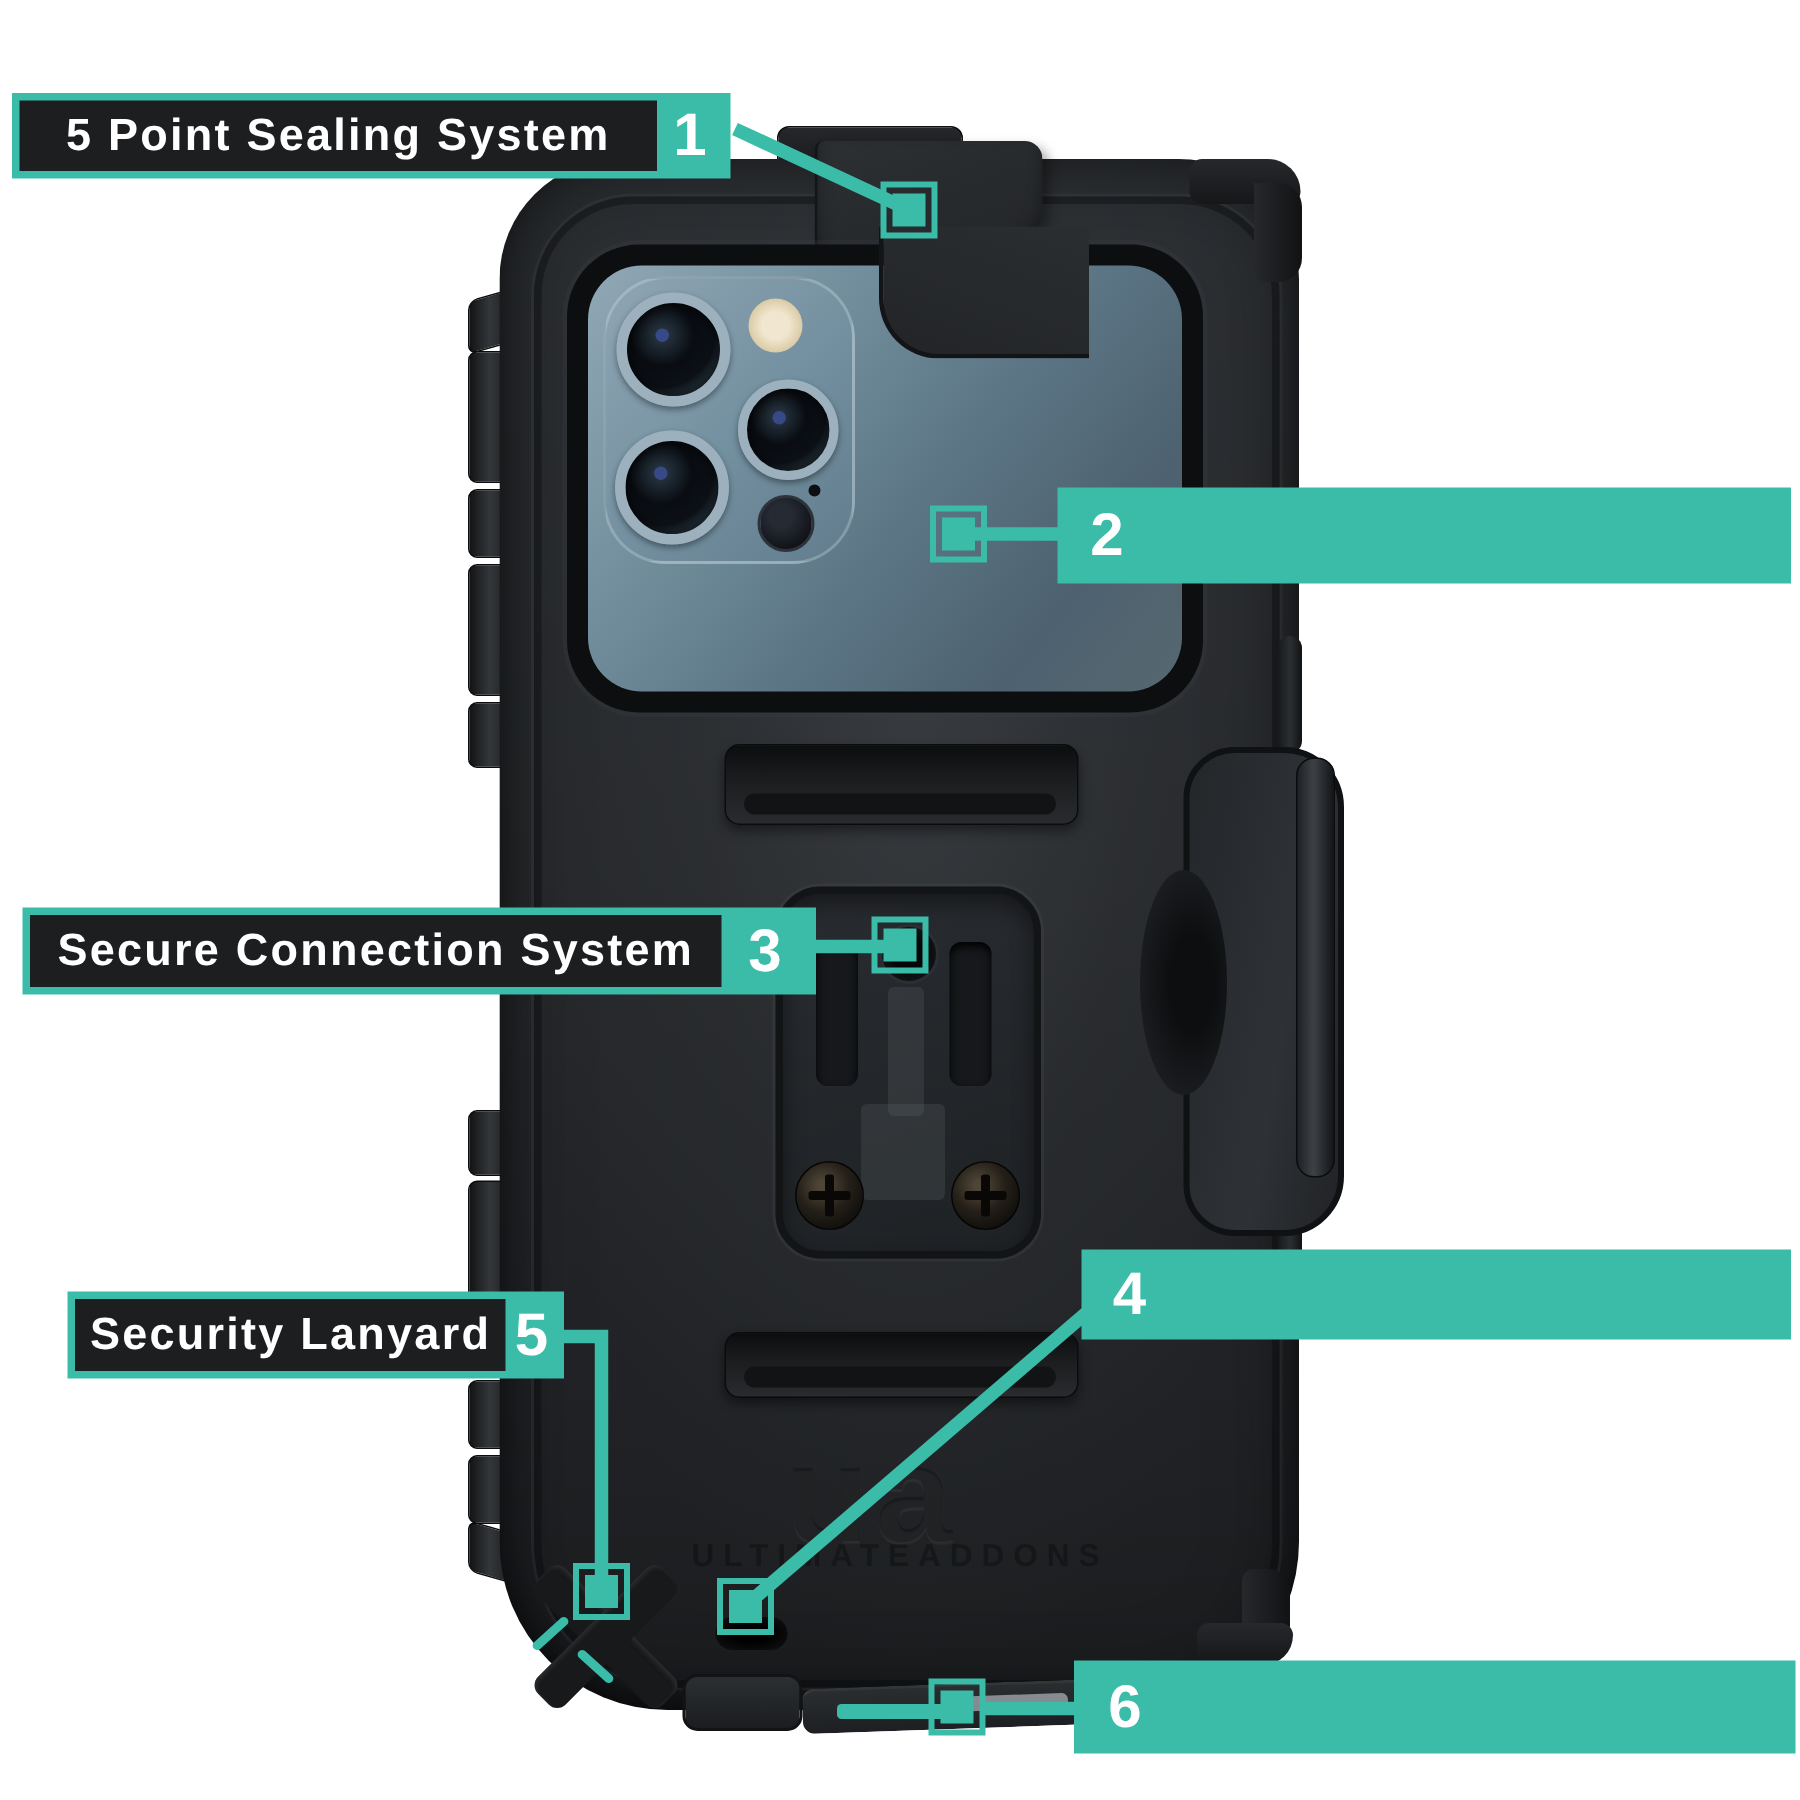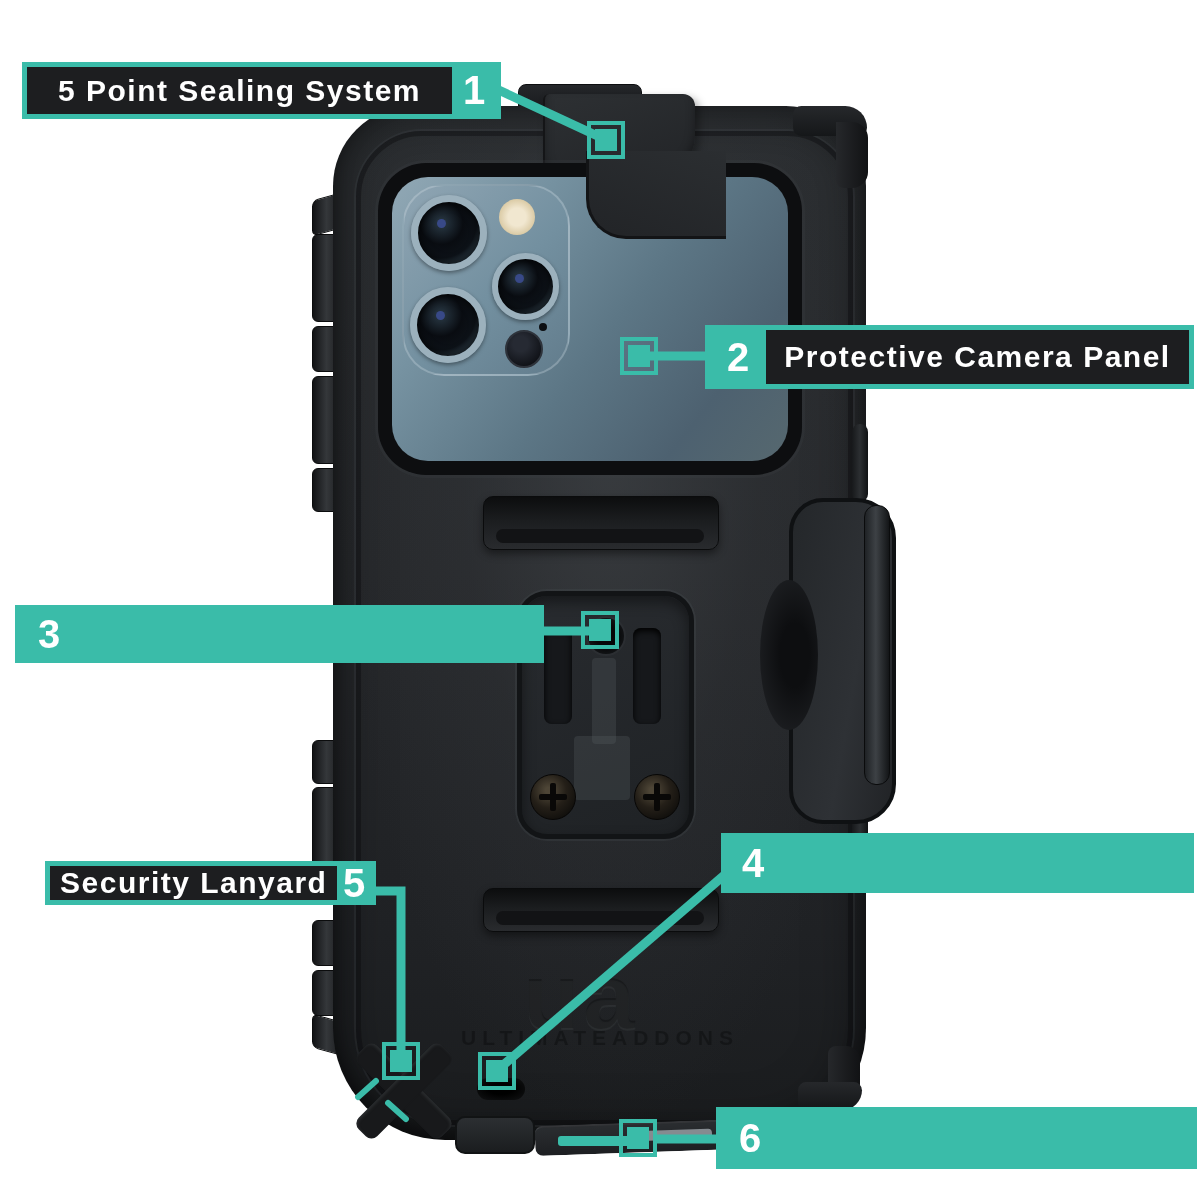--- a/index.html
+++ b/index.html
@@ -124,25 +124,25 @@
   .marker-dot{width:22px;height:22px;background:#3abca9;margin:auto;}
   #m1{left:587px;top:121px;} #m2{left:620px;top:337px;} #m3{left:581px;top:611px;}
   #m4{left:478px;top:1052px;} #m5{left:382px;top:1042px;} #m6{left:619px;top:1119px;}
 
   
   .callout{display:flex;background:#3abca9;padding:5px;box-sizing:border-box;align-items:stretch;}
   .c-label{background:#1d1e20;color:#fff;display:flex;align-items:center;justify-content:center;
     font-size:30px;font-weight:bold;letter-spacing:1.5px;white-space:nowrap;flex:1;padding:0 10px;}
   .c-num{color:#fff;display:flex;align-items:center;justify-content:center;
     font-size:40px;font-weight:bold;}
-  #c1{left:22px;top:62px;width:479px;height:57px;}  #c1 .c-num{width:44px;}
+  #c1{left:8px;top:62px;width:479px;height:57px;}  #c1 .c-num{width:44px;}
   #c2{left:705px;top:325px;width:489px;height:64px;} #c2 .c-num{width:56px;}
   #c3{left:15px;top:605px;width:529px;height:58px;}  #c3 .c-num{width:58px;}
   #c4{left:721px;top:833px;width:473px;height:60px;} #c4 .c-num{width:54px;}
-  #c5{left:45px;top:861px;width:331px;height:44px;}  #c5 .c-num{width:58px;}
+  #c5{left:45px;top:861px;width:331px;height:58px;}  #c5 .c-num{width:58px;}
   #c6{left:716px;top:1107px;width:481px;height:62px;} #c6 .c-num{width:58px;}
 </style>
 </head>
 <body>
 
 <div id="stage">
 
   <div class="abs">
     <div class="abs hinge" id="hinge-a"></div>
     <div class="abs hinge" id="hinge-b"></div>
@@ -244,23 +244,23 @@
   <div class="abs marker" id="m6">
       <div class="marker-dot"></div>
     </div>
 
   <div class="abs callout" id="c1">
     <div class="c-label">5 Point Sealing System</div>
     <div class="c-num">1</div>
   </div>
   <div class="abs callout" id="c2">
     <div class="c-num">2</div>
-    <div class="c-label">Protective Camera Panel</div>
   </div>
   <div class="abs callout" id="c3">
+    <div class="c-label">Secure Connection System</div>
     <div class="c-num">3</div>
   </div>
   <div class="abs callout" id="c4">
     <div class="c-num">4</div>
   </div>
   <div class="abs callout" id="c5">
     <div class="c-label">Security Lanyard</div>
     <div class="c-num">5</div>
   </div>
   <div class="abs callout" id="c6">

